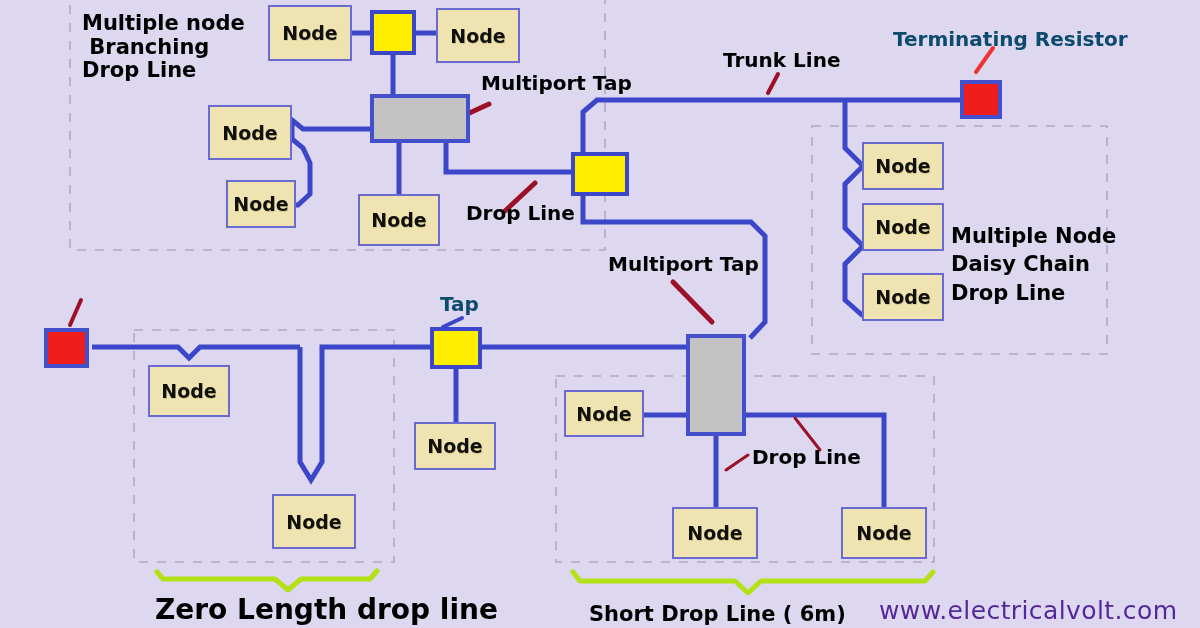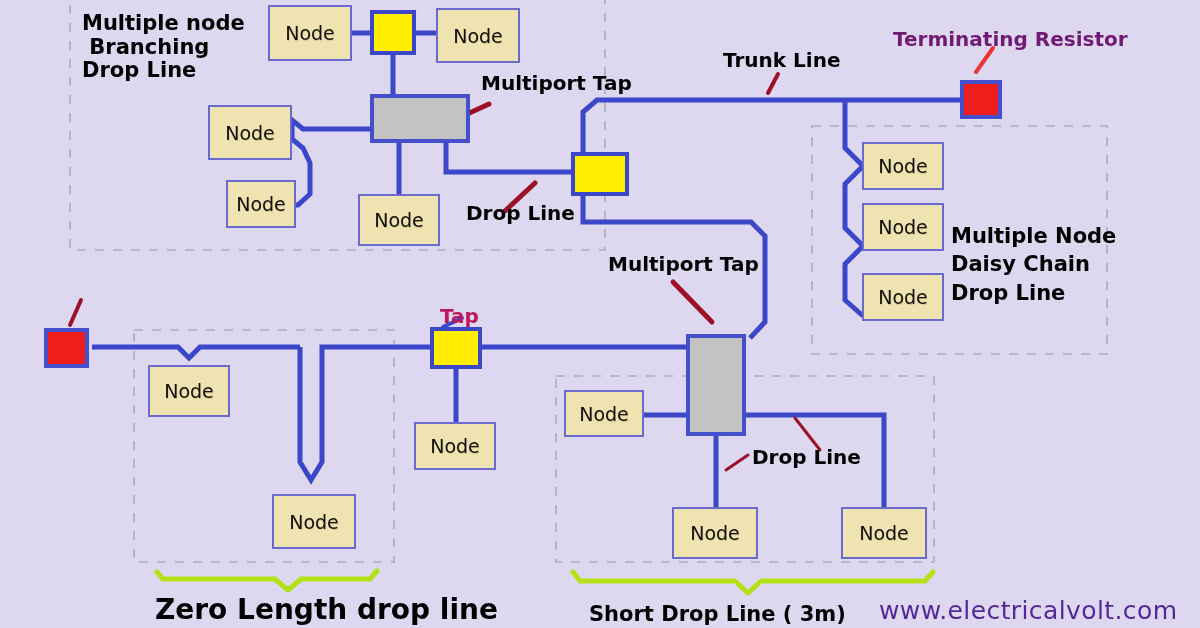--- a/index.html
+++ b/index.html
@@ -11,31 +11,31 @@
     position:relative;
   }
   #stage{position:absolute;left:0;top:0;width:1200px;height:628px;}
   svg.layer{position:absolute;left:0;top:0;width:1200px;height:628px;}
   .box{position:absolute;box-sizing:border-box;display:flex;align-items:center;justify-content:center;}
   .node{
     background:#f0e3b2;
     border:2px solid #6a6ad0;
     color:#10100c;
     font-size:19px;
-    font-weight:400;
+    font-weight:700;
     font-family:"DejaVu Sans", sans-serif;
     text-shadow:0.5px 0.5px 0 #d8c98e;
   }
   .tap{background:#ffee00;border:4px solid #3b46c8;}
   .mtap{background:#c3c3c3;border:4px solid #4450cb;}
   .term{background:#f01d1d;border:4px solid #4450cb;}
   .lbl{position:absolute;font-weight:700;white-space:pre;line-height:1.12;}
   .lbl-red{color:#000000;}
-  .lbl-dark{color:#701a75;}
-  .lbl-blue{color:#be185d;margin-top:12px;}
+  .lbl-dark{color:#0c4a6e;}
+  .lbl-blue{color:#0c4a6e;}
   .watermark{
     position:absolute;color:#4c1d95;font-size:25px;font-weight:400;
     opacity:.95;letter-spacing:.4px;
   }
 </style>
 </head>
 <body>
 
 <div id="stage">
 
@@ -186,17 +186,17 @@
 
   <div class="lbl lbl-red" style="left:608px;top:253px;font-size:20px;">Multiport Tap</div>
 
 
   <div class="lbl lbl-blue" style="left:440px;top:293px;font-size:20px;">Tap</div>
 
   <div class="lbl lbl-red" style="left:752px;top:446px;font-size:20px;">Drop Line</div>
 
   <div class="lbl lbl-red" style="left:155px;top:594px;font-size:28px;">Zero Length drop line</div>
 
-  <div class="lbl lbl-red" style="left:589px;top:603px;font-size:21px;">Short Drop Line ( 3m)</div>
+  <div class="lbl lbl-red" style="left:589px;top:603px;font-size:21px;">Short Drop Line ( 6m)</div>
 
   <div class="watermark" style="left:879px;top:596px;">www.electricalvolt.com</div>
 
 </div>
 
 </body></html>

